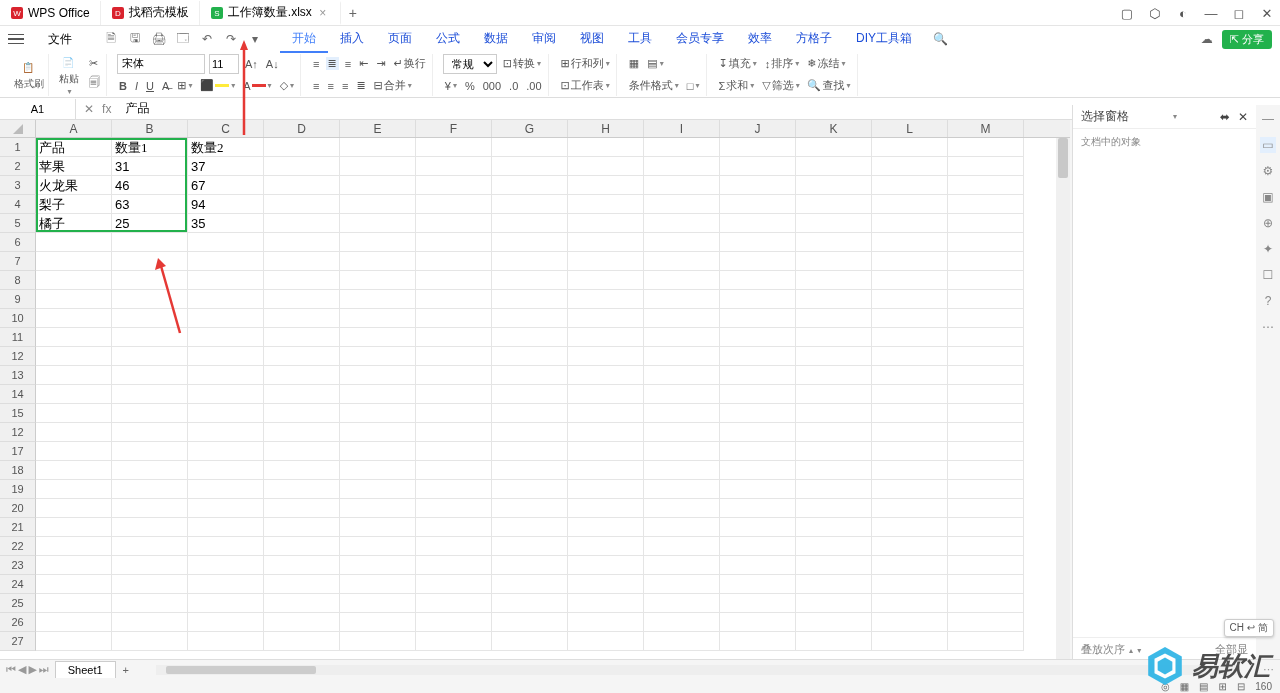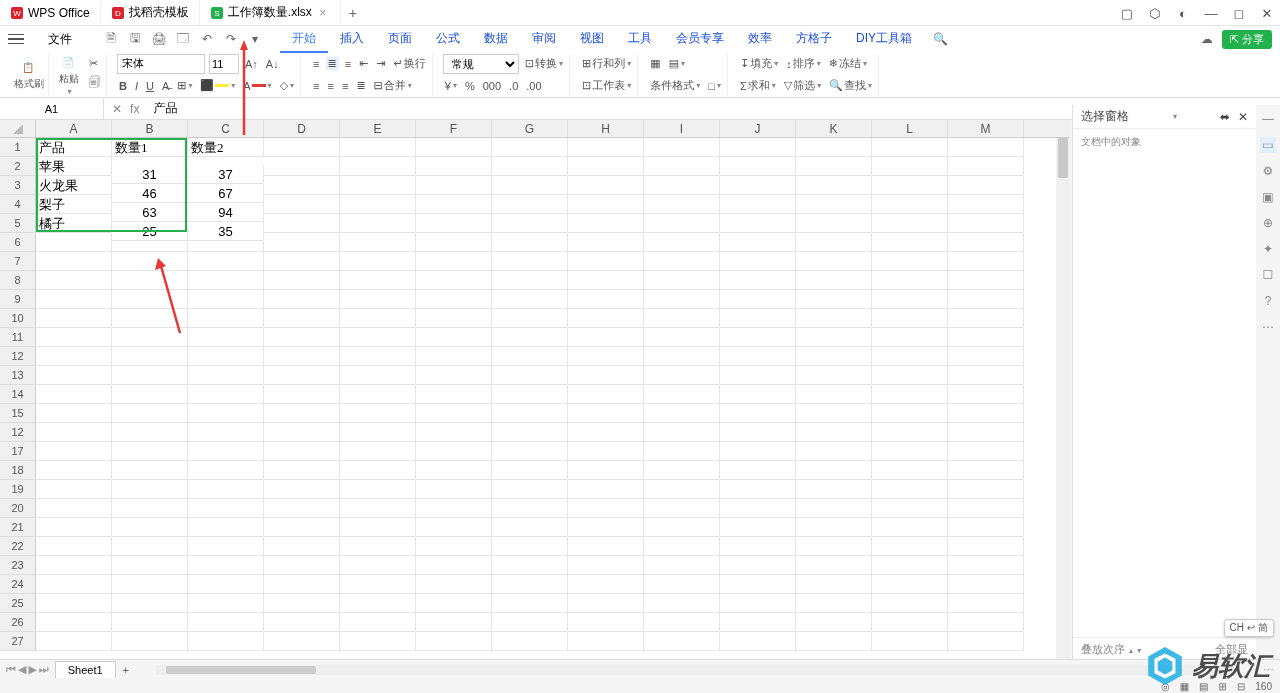--- a/index.html
+++ b/index.html
@@ -37,37 +37,37 @@
 .ribbon-row { display: flex; align-items: center; gap: 4px; height: 20px; }
 .ribbon-item { cursor: pointer; display: flex; align-items: center; color: #555; font-size: 11px; gap: 1px; padding: 0 2px; }
 .font-select { width: 88px; height: 20px; border: 1px solid #ccc; font-size: 11px; padding: 0 4px; background: #fff; }
 .size-select { width: 30px; height: 20px; border: 1px solid #ccc; font-size: 11px; padding: 0 2px; background: #fff; }
 .dd { font-size: 8px; color: #888; margin-left: 1px; }
 .ribbon-col { display: flex; flex-direction: column; gap: 2px; justify-content: center; height: 42px; }
 .color-bar { width: 14px; height: 3px; }
 
 
 .refbar { height: 22px; background: #fff; display: flex; align-items: center; border-bottom: 1px solid #ddd; }
-.cell-ref { width: 104px; height: 20px; border: none; text-align: center; font-size: 11px; border-right: 1px solid #ddd; }
+.cell-ref { width: 76px; height: 20px; border: none; text-align: center; font-size: 11px; border-right: 1px solid #ddd; }
 .fx-icons { display: flex; gap: 8px; padding: 0 8px; color: #888; align-items: center; }
 .formula-input { flex: 1; height: 20px; border: none; padding: 0 6px; font-size: 12px; }
 
 
 .grid-area { position: absolute; top: 120px; left: 0; right: 210px; bottom: 28px; background: #fff; overflow: hidden; }
 .col-headers { display: flex; height: 18px; background: #f0f0f0; border-bottom: 1px solid #ccc; }
 .corner { width: 36px; border-right: 1px solid #ccc; background: #f0f0f0; display: flex; align-items: center; justify-content: center; }
 .col-h { width: 76px; border-right: 1px solid #ddd; text-align: center; font-size: 12px; color: #555; line-height: 18px; cursor: pointer; }
 .grid-body { display: flex; }
 .row-headers { display: flex; flex-direction: column; width: 36px; }
 .row-h { height: 19px; border-bottom: 1px solid #ddd; border-right: 1px solid #ccc; background: #f0f0f0; text-align: center; font-size: 11px; color: #555; line-height: 19px; cursor: pointer; }
 .cells { position: relative; }
 .cell-row { display: flex; height: 19px; }
 .cell { width: 76px; height: 19px; border-right: 1px solid #e5e5e5; border-bottom: 1px solid #e5e5e5; padding: 0 3px; font-size: 13px; line-height: 19px; overflow: hidden; }
 .cell.txt { text-align: left; font-family: SimSun, serif; }
-.cell.num { text-align: center; margin-top: 8px; }
+.cell.num { text-align: left; }
 .selection { position: absolute; border: 2px solid #22b14c; pointer-events: none; }
 .scroll-v { position: absolute; right: 0; top: 18px; bottom: 0; width: 14px; background: #f0f0f0; }
 .scroll-thumb-v { position: absolute; top: 0; width: 10px; left: 2px; height: 40px; background: #c8c8c8; border-radius: 2px; }
 
 
 .side-panel { position: absolute; right: 24px; top: 105px; bottom: 28px; width: 184px; background: #fff; border-left: 1px solid #ddd; }
 .side-head { height: 24px; display: flex; align-items: center; justify-content: space-between; padding: 0 8px; border-bottom: 1px solid #eee; font-size: 12px; color: #444; }
 .side-sub { padding: 6px 8px; font-size: 10px; color: #888; }
 .side-foot { position: absolute; bottom: 4px; left: 0; right: 0; padding: 4px 8px; font-size: 11px; color: #888; display: flex; justify-content: space-between; border-top: 1px solid #eee; gap: 8px; }
 
@@ -254,21 +254,21 @@
         <span class="ribbon-item">≡</span>
         <span class="ribbon-item">≡</span>
         <span class="ribbon-item">≣</span>
         <span class="ribbon-item">⊟<span>合并</span><span class="dd">▾</span></span>
       </div>
     </div>
   </div>
   <div class="ribbon-group">
     <div class="ribbon-col">
       <div class="ribbon-row">
-        <select class="font-select" style="width:76px"><option>常规</option></select>
+        <select class="font-select" style="width:54px"><option>常规</option></select>
         <span class="ribbon-item">⊡<span>转换</span><span class="dd">▾</span></span>
       </div>
       <div class="ribbon-row">
         <span class="ribbon-item">¥<span class="dd">▾</span></span>
         <span class="ribbon-item">%</span>
         <span class="ribbon-item">000</span>
         <span class="ribbon-item">.0</span>
         <span class="ribbon-item">.00</span>
       </div>
     </div>

